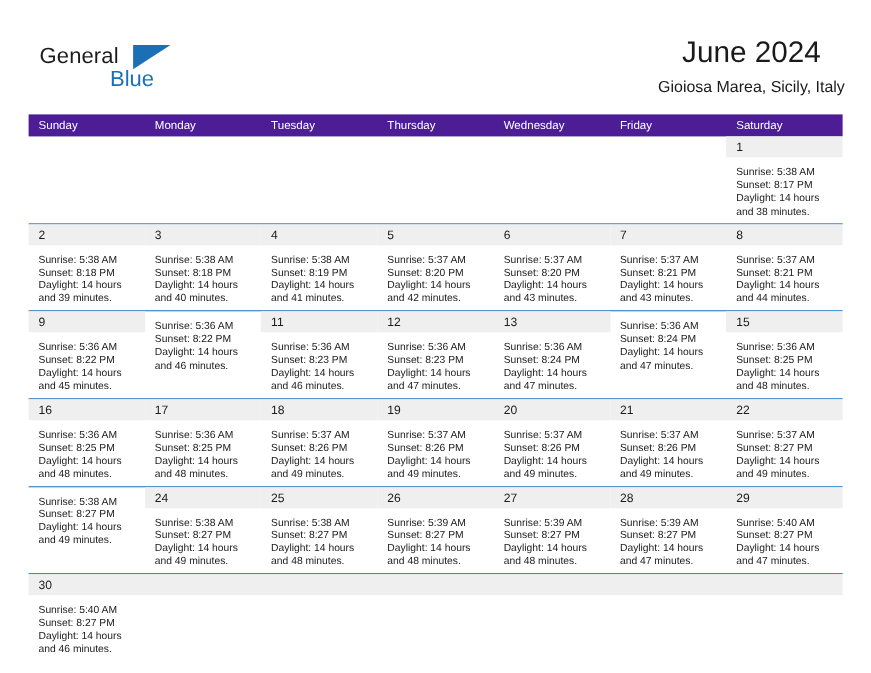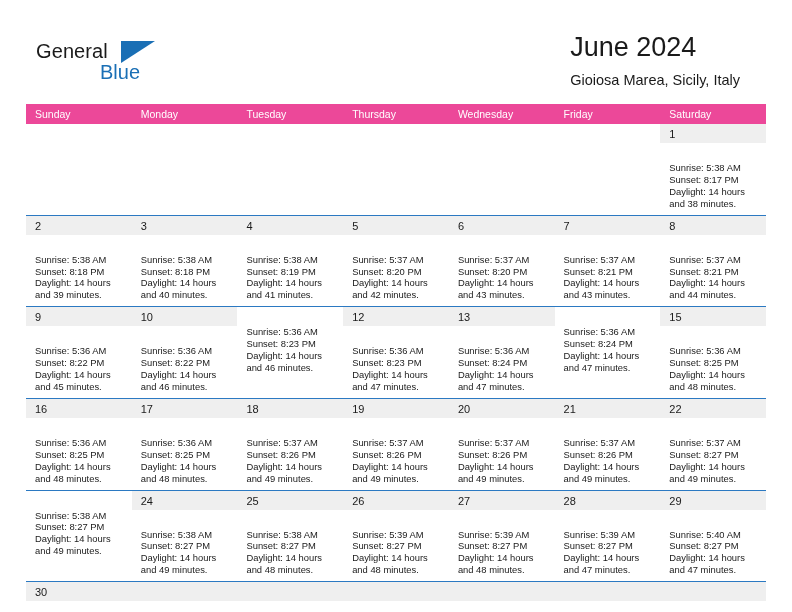--- a/index.html
+++ b/index.html
@@ -61,23 +61,23 @@
     left: 85px;
     top: 1px;
     width: 0;
     height: 0;
     border-top: 22px solid #1a6fb5;
     border-right: 34px solid transparent;
   }
 
   .title-block {
     position: absolute;
-    right: 52px;
+    right: 24px;
     top: 30px;
-    text-align: left;
+    text-align: center;
   }
   .cal-title {
     font-size: 27px;
     color: #1a1a1a;
     line-height: 34px;
     white-space: nowrap;
   }
   .cal-subtitle {
     font-size: 14.5px;
     color: #1a1a1a;
@@ -89,21 +89,21 @@
   
   .calendar {
     position: absolute;
     left: 26px;
     top: 104px;
     width: 740px;
   }
 
   .weekday-row {
     display: flex;
-    background: #ec4899;
+    background: #4c1d95;
     height: 20px;
   }
   .weekday {
     flex: 1 1 0;
     color: #ffffff;
     font-size: 10.5px;
     line-height: 20px;
     padding-left: 9px;
     box-sizing: border-box;
     white-space: nowrap;
@@ -137,21 +137,21 @@
     padding-left: 9px;
     box-sizing: border-box;
   }
   .daynum {
     font-size: 11px;
     line-height: 19px;
     color: #1a1a1a;
   }
 
   .details {
-    padding: 19px 6px 5px 9px;
+    padding: 7px 6px 5px 9px;
   }
   .details div {
     font-size: 9.4px;
     line-height: 11.9px;
     color: #1a1a1a;
     white-space: nowrap;
   }
 </style>
 </head>
 <body>
@@ -288,29 +288,29 @@
           <div class="day-cell filled">
             <div class="daynum-band"><span class="daynum">9</span></div>
             <div class="details">
               <div>Sunrise: 5:36 AM</div>
               <div>Sunset: 8:22 PM</div>
               <div>Daylight: 14 hours</div>
               <div>and 45 minutes.</div>
             </div>
           </div>
           <div class="day-cell filled">
-            <div class="daynum-band"><span class="daynum">10</span></div>
             <div class="details">
               <div>Sunrise: 5:36 AM</div>
               <div>Sunset: 8:22 PM</div>
               <div>Daylight: 14 hours</div>
               <div>and 46 minutes.</div>
             </div>
           </div>
           <div class="day-cell filled">
+            <div class="daynum-band"><span class="daynum">11</span></div>
             <div class="details">
               <div>Sunrise: 5:36 AM</div>
               <div>Sunset: 8:23 PM</div>
               <div>Daylight: 14 hours</div>
               <div>and 46 minutes.</div>
             </div>
           </div>
           <div class="day-cell filled">
             <div class="daynum-band"><span class="daynum">12</span></div>
             <div class="details">

